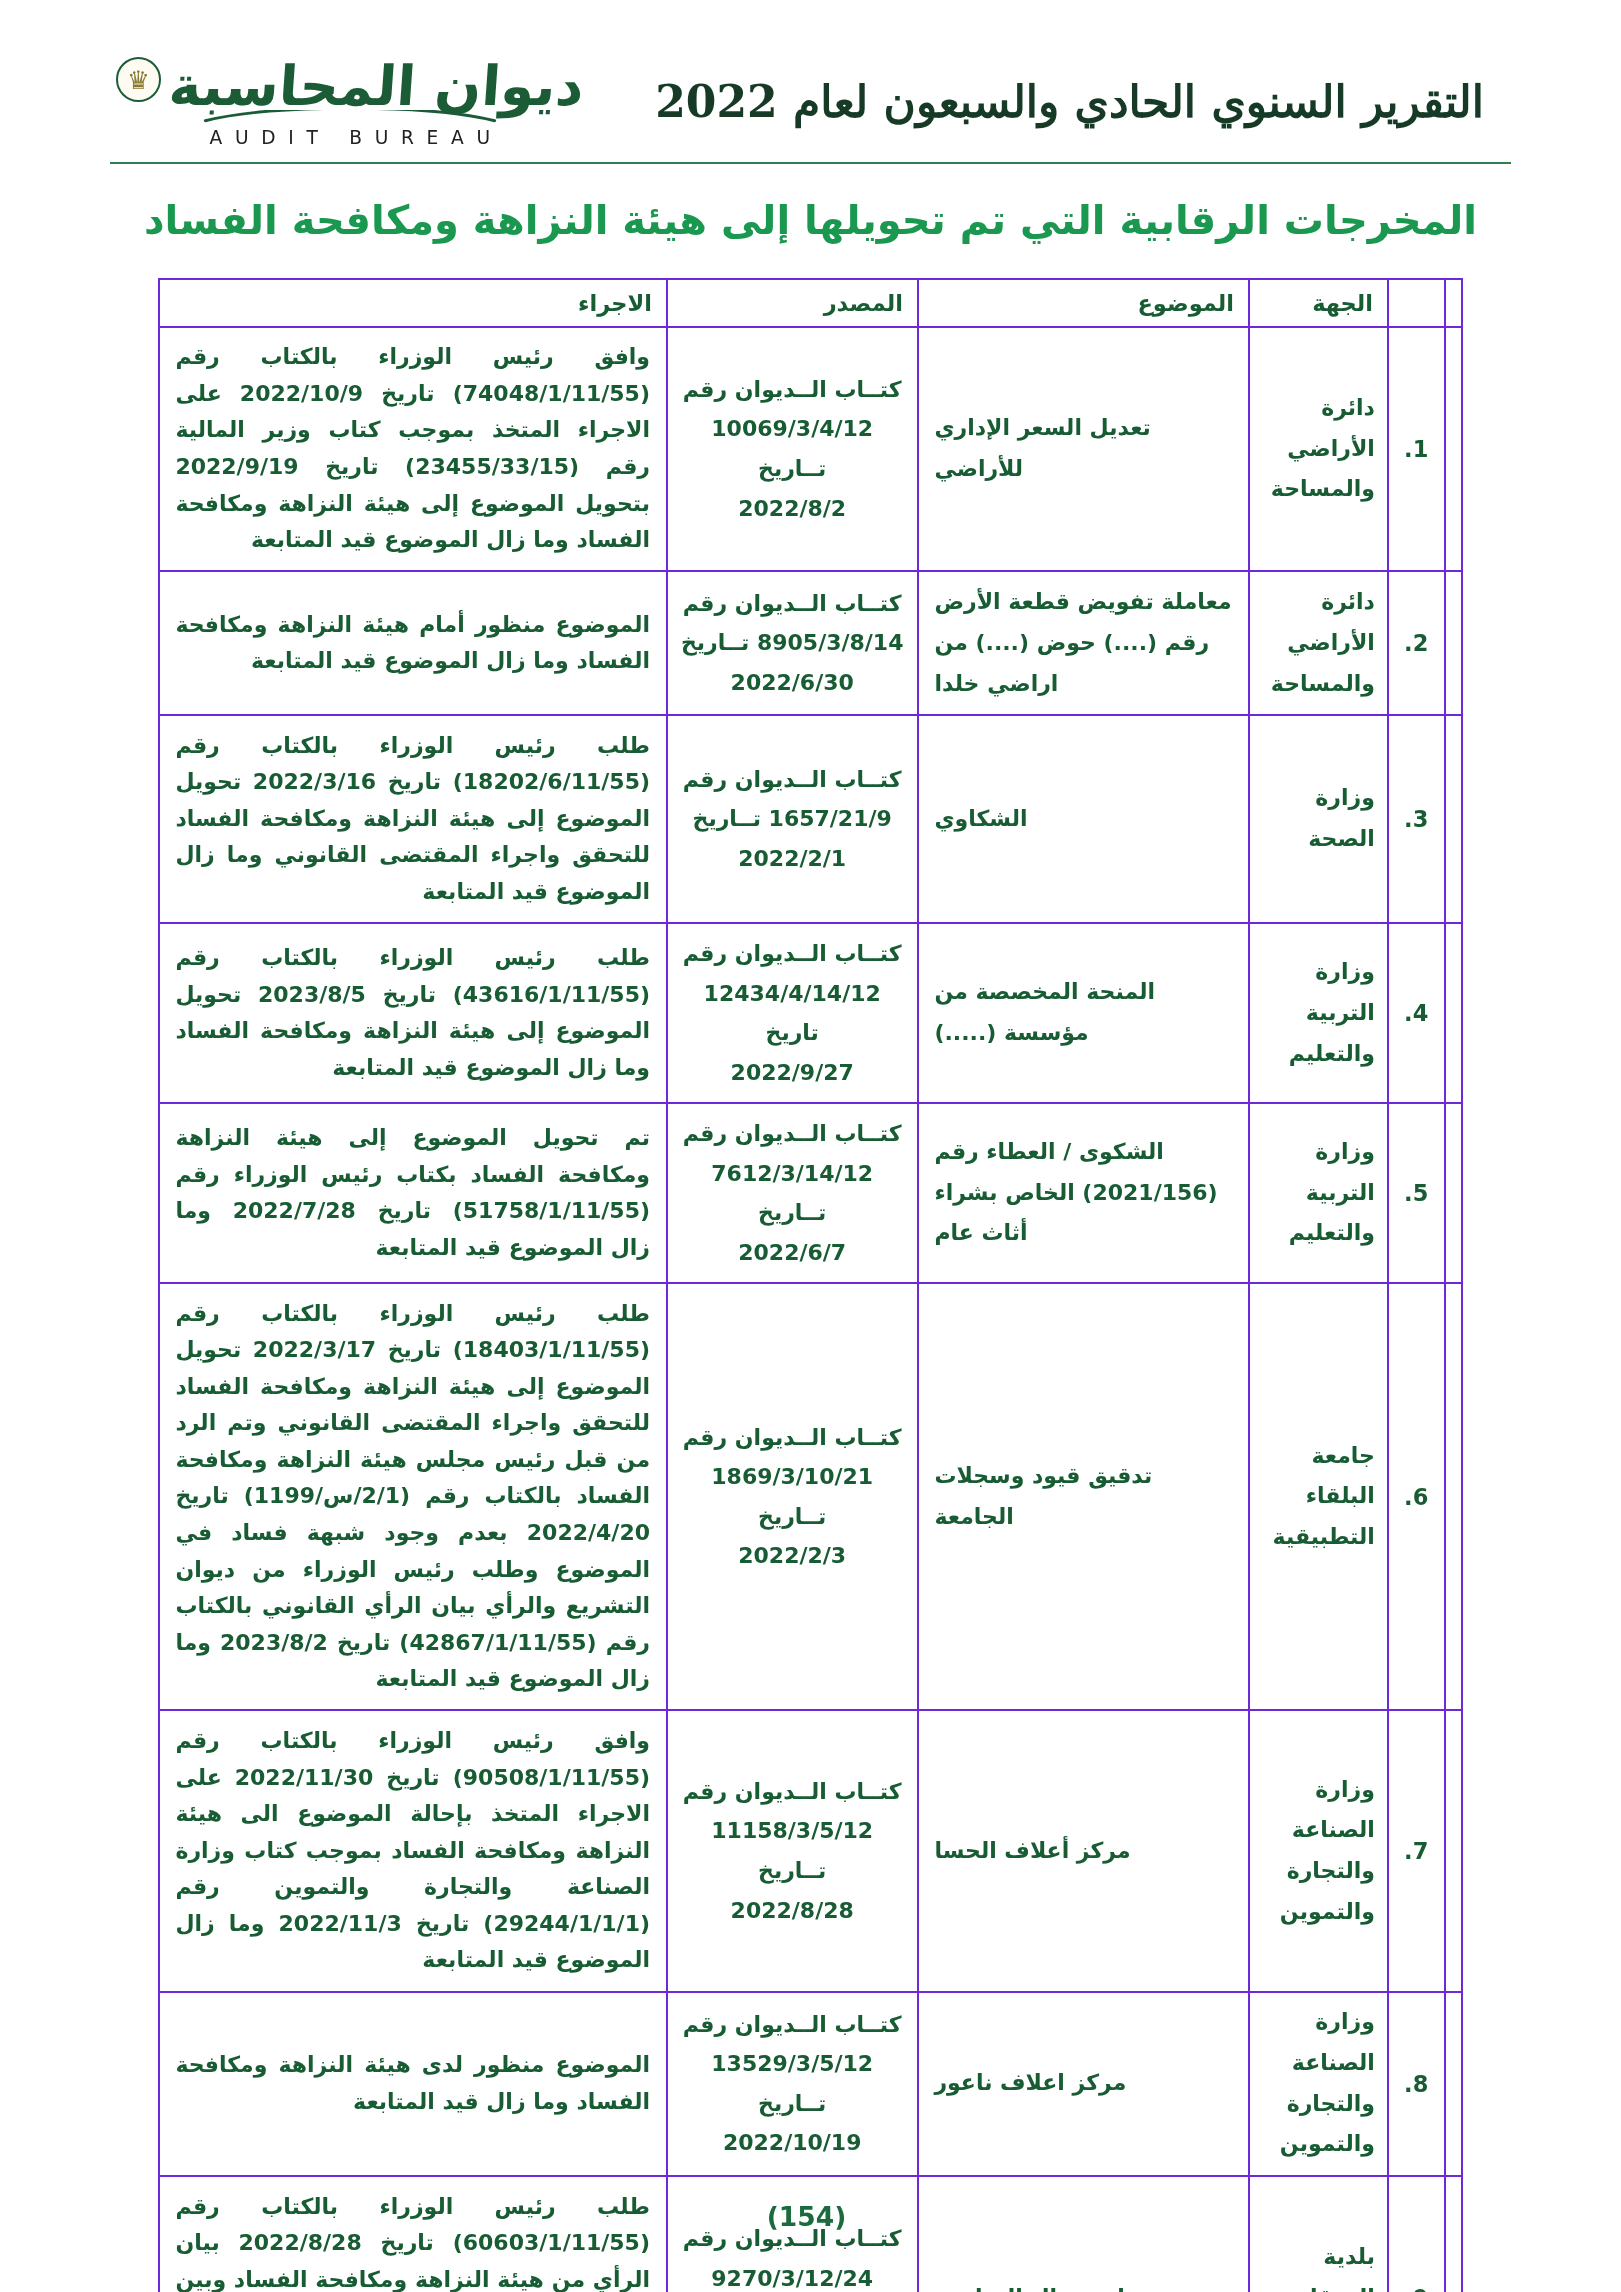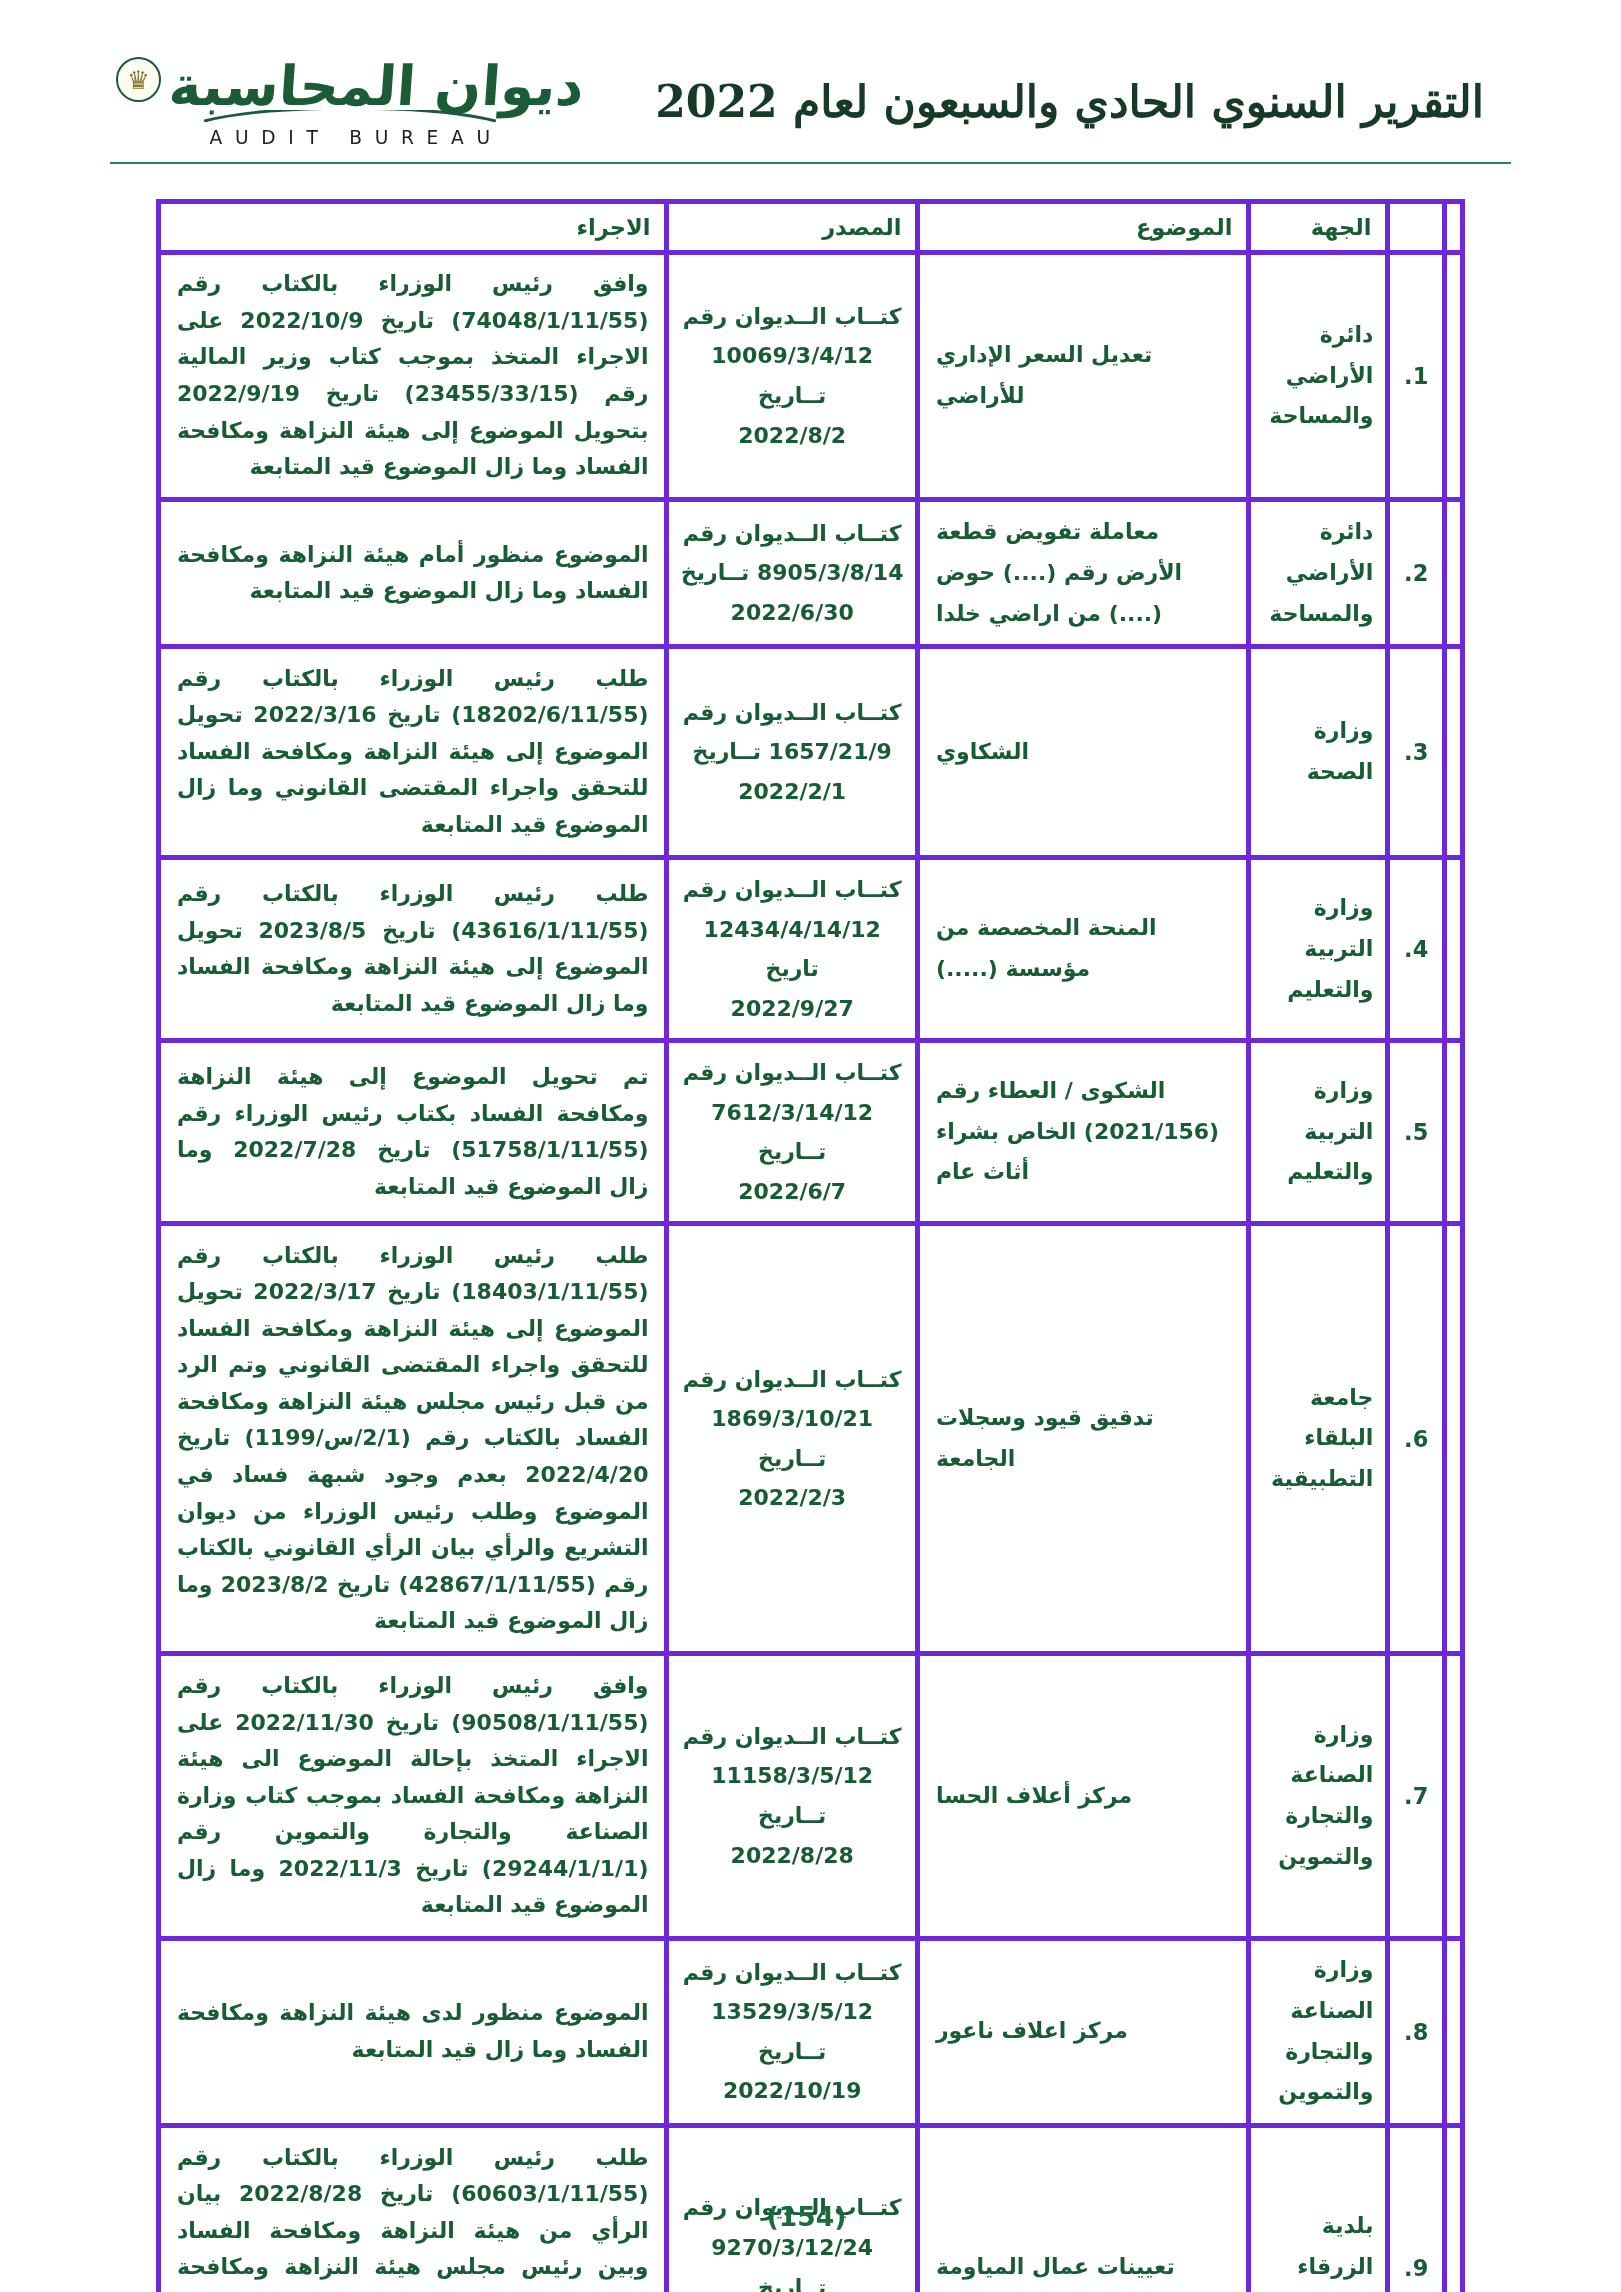--- a/index.html
+++ b/index.html
@@ -84,21 +84,21 @@
   table.report-table {
     direction: rtl;
     width: 1304px;
     margin: 35px auto 0 auto;
     border-collapse: collapse;
     table-layout: fixed;
     color: #185c33;
     font-weight: bold;
   }
   .report-table th, .report-table td {
-    border: 5px solid #6d28d9;
+    border: 2px solid #6d28d9;
     vertical-align: middle;
   }
   .report-table th {
     font-size: 22.5px;
     text-align: right;
     padding: 9.8px 13.7px;
     height: 47px;
   }
   .report-table td { font-size: 22px; }
   .col-spacer  { width: 17.6px; }
@@ -162,20 +162,21 @@
       <svg class="logo-flourish" width="294" height="13.7" viewBox="0 0 300 14">
         <path d="M2,11 C 70,-6 230,-6 298,11" stroke="#1b5c36" stroke-width="3" fill="none" stroke-linecap="round"></path>
       </svg>
       <div class="logo-latin">AUDIT BUREAU</div>
     </div>
     <div class="report-title" lang="ar">التقرير السنوي الحادي والسبعون لعام 2022</div>
   </div>
 
   <hr class="header-rule">
 
+  <h1 class="section-title" lang="ar">المخرجات الرقابية التي تم تحويلها إلى هيئة النزاهة ومكافحة الفساد</h1>
 
   <table class="report-table" lang="ar">
     <colgroup>
       <col class="col-spacer">
       <col class="col-num">
       <col class="col-entity">
       <col class="col-subject">
       <col class="col-source">
       <col class="col-action">
     </colgroup>

